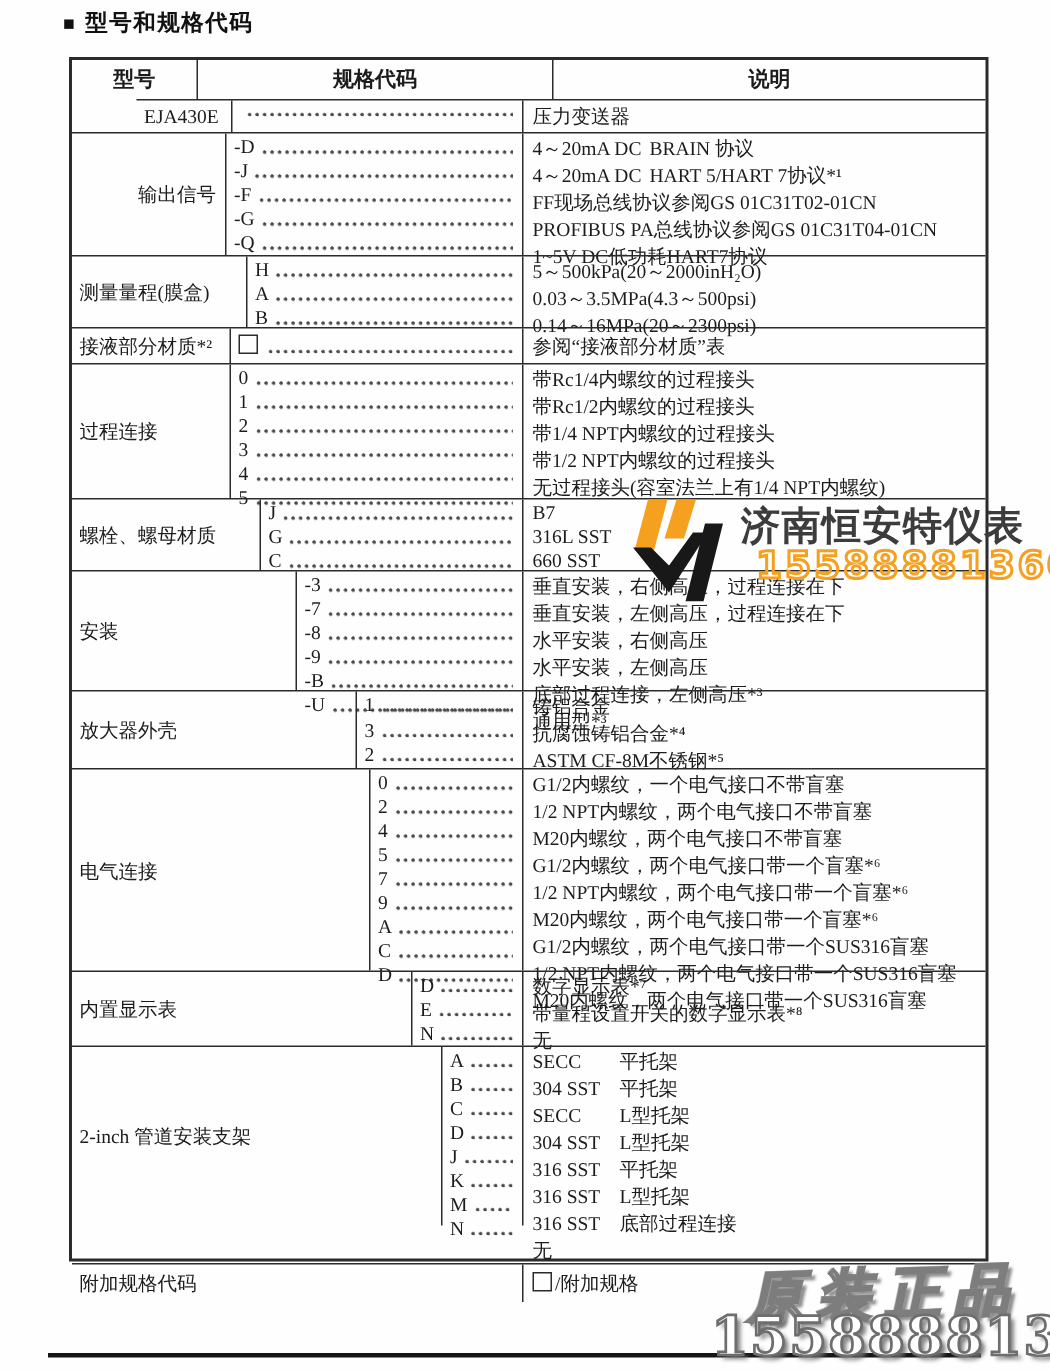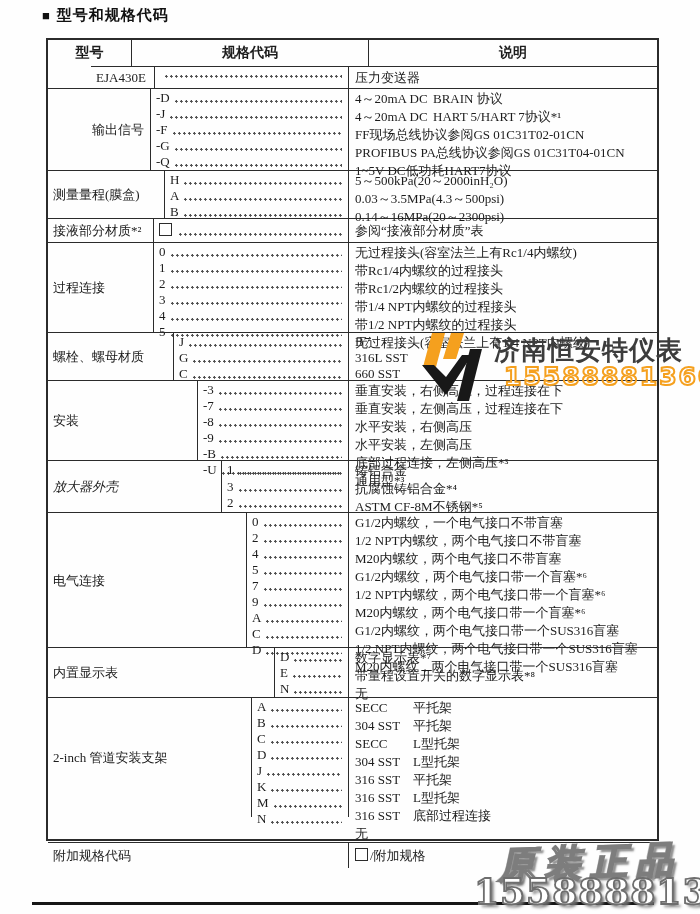--- a/index.html
+++ b/index.html
@@ -196,21 +196,20 @@
             <div class="cline">
               <span>4</span>
               <span class="leader"></span>
             </div>
             <div class="cline">
               <span>5</span>
               <span class="leader"></span>
             </div>
           </div>
           <div class="desccol">
-            <div class="dline">无过程接头(容室法兰上有Rc1/4内螺纹)</div>
             <div class="dline">带Rc1/4内螺纹的过程接头</div>
             <div class="dline">带Rc1/2内螺纹的过程接头</div>
             <div class="dline">带1/4 NPT内螺纹的过程接头</div>
             <div class="dline">带1/2 NPT内螺纹的过程接头</div>
             <div class="dline">无过程接头(容室法兰上有1/4 NPT内螺纹)</div>
           </div>
         </div>
         <div class="sec" style="height: 48px;">
           <div class="lbl" style="width: 126px;">螺栓、螺母材质</div>
           <div class="codecol">
@@ -264,21 +263,21 @@
           <div class="desccol">
             <div class="dline">垂直安装，右侧高压，过程连接在下</div>
             <div class="dline">垂直安装，左侧高压，过程连接在下</div>
             <div class="dline">水平安装，右侧高压</div>
             <div class="dline">水平安装，左侧高压</div>
             <div class="dline">底部过程连接，左侧高压*³</div>
             <div class="dline">通用型*³</div>
           </div>
         </div>
         <div class="sec" style="height: 52px;">
-          <div class="lbl" style="width: 174px; font-style: italic;">放大器外壳</div>
+          <div class="lbl" style="width: 190px;">放大器外壳</div>
           <div class="codecol">
             <div class="cline">
               <span>1</span>
               <span class="leader"></span>
             </div>
             <div class="cline">
               <span>3</span>
               <span class="leader"></span>
             </div>
             <div class="cline">
@@ -360,21 +359,21 @@
               <span class="leader"></span>
             </div>
           </div>
           <div class="desccol">
             <div class="dline">数字显示表*⁷</div>
             <div class="dline">带量程设置开关的数字显示表*⁸</div>
             <div class="dline">无</div>
           </div>
         </div>
         <div class="sec" style="height: 120px;">
-          <div class="lbl" style="width: 204px;">2-inch 管道安装支架</div>
+          <div class="lbl" style="width: 247px;">2-inch 管道安装支架</div>
           <div class="codecol">
             <div class="cline">
               <span>A</span>
               <span class="leader"></span>
             </div>
             <div class="cline">
               <span>B</span>
               <span class="leader"></span>
             </div>
             <div class="cline">

